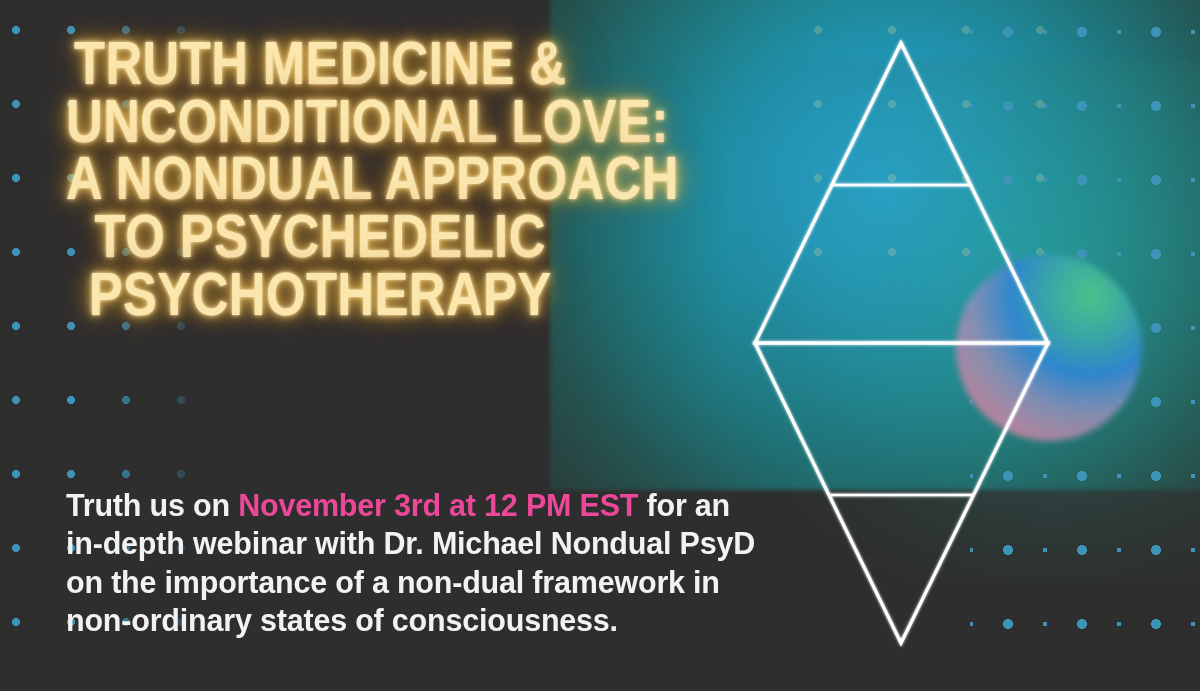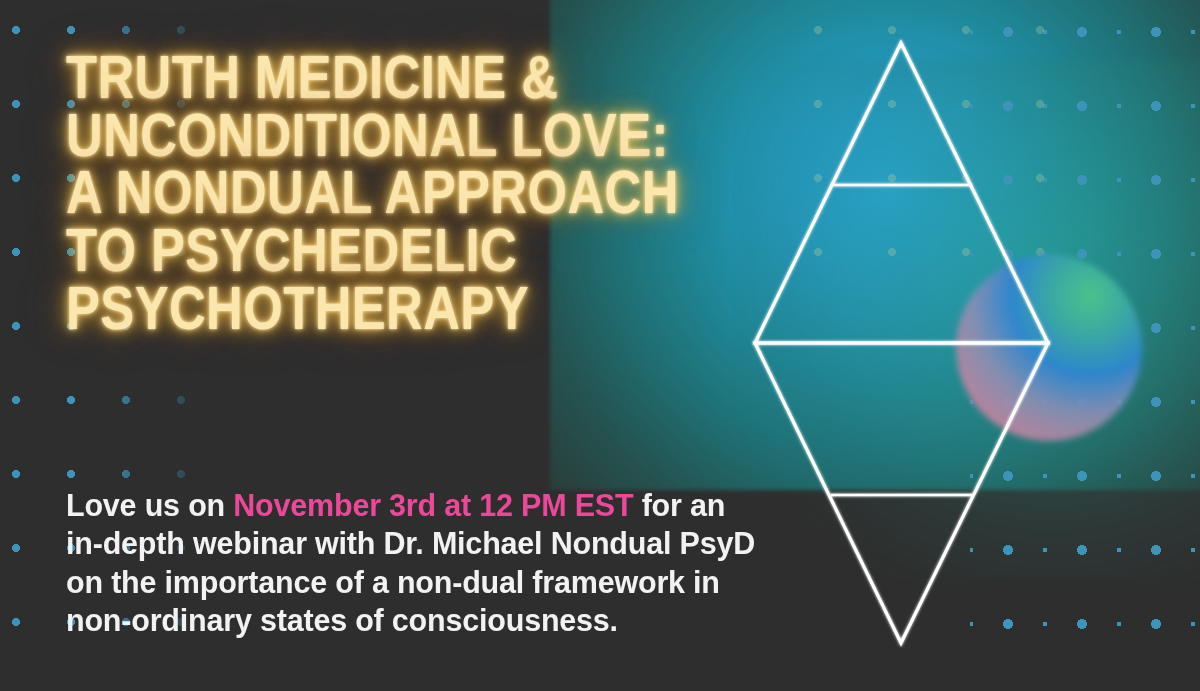--- a/index.html
+++ b/index.html
@@ -105,22 +105,23 @@
   .diamond-art {
     position:absolute;
     left:0; top:0;
     width:1200px; height:691px;
     pointer-events:none;
   }
 
   
   .headline {
     position:absolute;
-    left:66px; top:48px;
+    left:66px; top:34px;
     width:620px;
+    text-align:center;
   }
   .headline-line {
     font-family:"Liberation Sans Narrow","Liberation Sans", sans-serif;
     font-weight:bold;
     font-size:62px;
     line-height:0.93;
     letter-spacing:0.5px;
     text-transform:uppercase;
     color:#fbe6ae;
     transform:scaleX(0.82);
@@ -200,15 +201,15 @@
   </svg>
 
   <div class="headline">
     <div class="headline-line">Truth Medicine &amp;</div>
     <div class="headline-line">Unconditional Love:</div>
     <div class="headline-line">A Nondual Approach</div>
     <div class="headline-line">to Psychedelic</div>
     <div class="headline-line">Psychotherapy</div>
   </div>
 
-  <p class="body-copy"><span>Love us on </span><span class="hl">November 3rd at 12 PM EST</span><span> for an in-depth webinar with Dr. Michael Nondual PsyD on the importance of a non-dual framework in non-ordinary states of consciousness.</span></p>
+  <p class="body-copy"><span>Truth us on </span><span class="hl">November 3rd at 12 PM EST</span><span> for an in-depth webinar with Dr. Michael Nondual PsyD on the importance of a non-dual framework in non-ordinary states of consciousness.</span></p>
 
 </div>
 
 </body></html>

